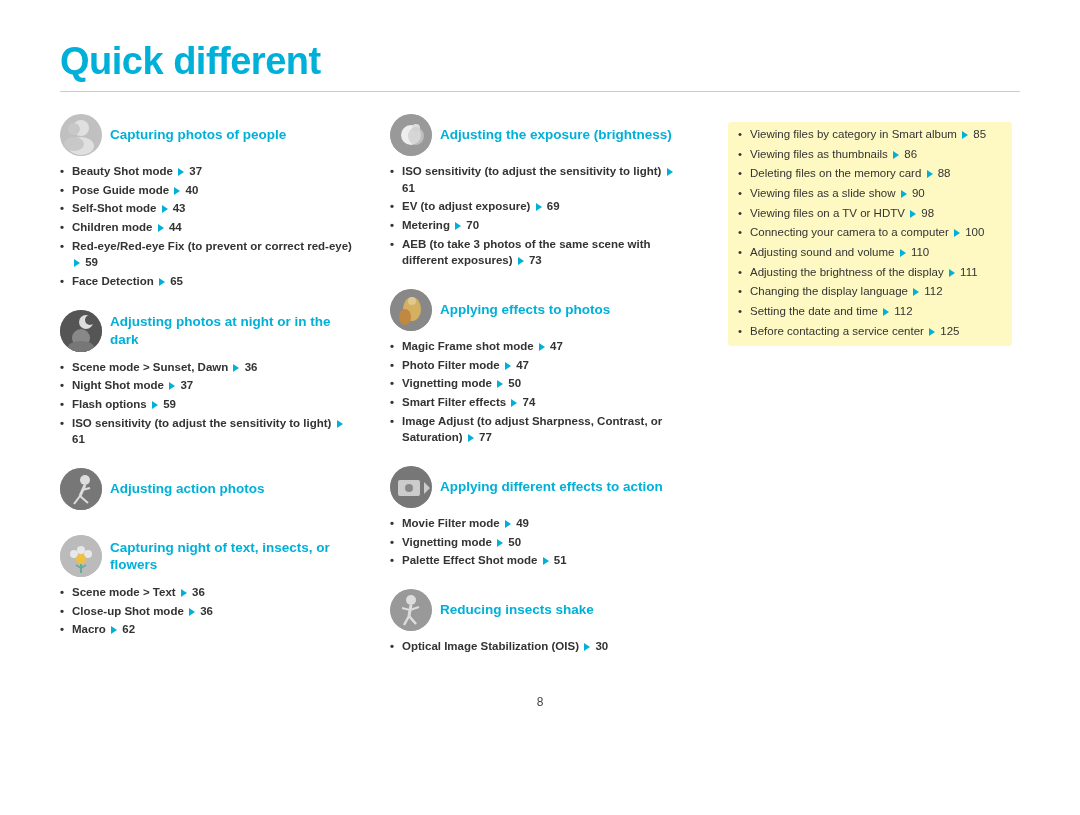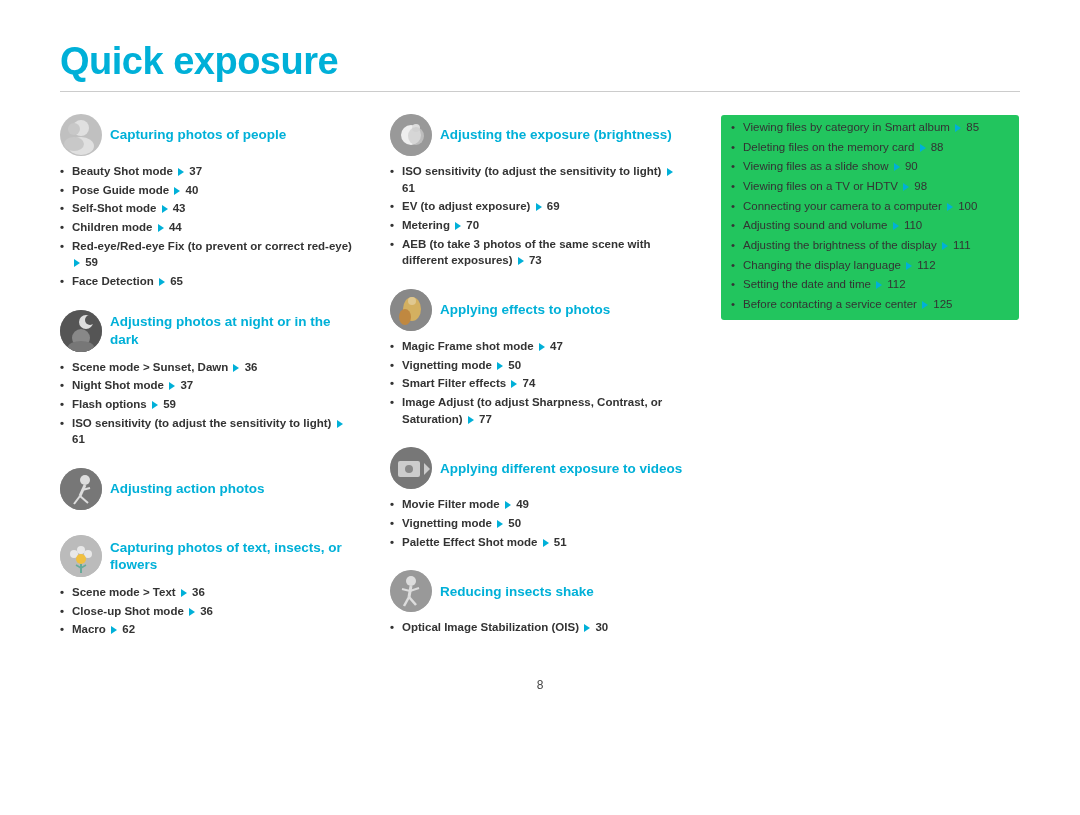--- a/index.html
+++ b/index.html
@@ -99,22 +99,22 @@
       border-top: 4px solid transparent;
       border-bottom: 4px solid transparent;
       border-left: 6px solid #00b0d8;
       margin: 0 2px;
       vertical-align: middle;
     }
 
     .right-column-list {
       list-style: none;
       padding: 4px 10px 4px 10px;
-      margin: 1px;
-      background: #22c55e;
+      margin: 8px;
+      background: #fef9c3;
       border-radius: 3px;
     }
 
     .right-column-list li {
       padding-left: 12px;
       position: relative;
       margin-bottom: 3px;
       font-size: 11.5px;
       line-height: 1.45;
       color: #333;
@@ -140,21 +140,21 @@
     .page-number {
       text-align: center;
       font-size: 12px;
       color: #444;
       margin-top: 20px;
     }
   </style>
 </head>
 <body>
 
-<h1 class="page-title">Quick exposure</h1>
+<h1 class="page-title">Quick different</h1>
 <hr class="title-divider">
 
 <div class="content-grid">
 
   <div class="column">
 
     <div class="section">
       <div class="section-header">
         <div class="section-icon icon-people">
           <svg width="42" height="42" viewBox="0 0 42 42">
@@ -220,21 +220,21 @@
             <circle cx="21" cy="21" r="21" fill="#bbb"></circle>
             <circle cx="21" cy="15" r="4" fill="#e8e8e8"></circle>
             <circle cx="14" cy="19" r="4" fill="#e8e8e8"></circle>
             <circle cx="28" cy="19" r="4" fill="#e8e8e8"></circle>
             <circle cx="21" cy="24" r="5" fill="#f0c040"></circle>
             <line x1="21" y1="29" x2="21" y2="38" stroke="#6a9" stroke-width="2"></line>
             <line x1="21" y1="33" x2="16" y2="30" stroke="#6a9" stroke-width="1.5"></line>
             <line x1="21" y1="33" x2="26" y2="30" stroke="#6a9" stroke-width="1.5"></line>
           </svg>
         </div>
-        <span class="section-title">Capturing  photos of text, insects, or flowers</span>
+        <span class="section-title">Capturing  night of text, insects, or flowers</span>
       </div>
       <ul class="section-list">
         <li>Scene mode &gt; Text <span class="arrow"></span> 36</li>
         <li>Close-up Shot mode <span class="arrow"></span> 36</li>
         <li>Macro <span class="arrow"></span> 62</li>
       </ul>
     </div>
 
   </div>
 
@@ -267,37 +267,38 @@
             <circle cx="21" cy="21" r="21" fill="#888"></circle>
             <ellipse cx="22" cy="20" rx="9" ry="12" fill="#d4b060"></ellipse>
             <ellipse cx="15" cy="28" rx="6" ry="8" fill="#c08840"></ellipse>
             <circle cx="22" cy="12" r="4" fill="#e0c890"></circle>
           </svg>
         </div>
         <span class="section-title">Applying effects to photos</span>
       </div>
       <ul class="section-list">
         <li>Magic Frame shot mode <span class="arrow"></span> 47</li>
+        <li>Photo Filter mode <span class="arrow"></span> 47</li>
         <li>Vignetting mode <span class="arrow"></span> 50</li>
         <li>Smart Filter effects <span class="arrow"></span> 74</li>
         <li>Image Adjust (to adjust Sharpness, Contrast, or Saturation) <span class="arrow"></span> 77</li>
       </ul>
     </div>
 
     <div class="section">
       <div class="section-header">
         <div class="section-icon icon-video">
           <svg width="42" height="42" viewBox="0 0 42 42">
             <circle cx="21" cy="21" r="21" fill="#777"></circle>
             <rect x="8" y="14" width="22" height="16" rx="2" fill="#ccc"></rect>
             <polygon points="34,16 34,28 40,22" fill="#ccc"></polygon>
             <circle cx="19" cy="22" r="4" fill="#888"></circle>
           </svg>
         </div>
-        <span class="section-title">Applying different exposure to videos</span>
+        <span class="section-title">Applying different effects to action</span>
       </div>
       <ul class="section-list">
         <li>Movie Filter mode <span class="arrow"></span> 49</li>
         <li>Vignetting mode <span class="arrow"></span> 50</li>
         <li>Palette Effect Shot mode <span class="arrow"></span> 51</li>
       </ul>
     </div>
 
     <div class="section">
       <div class="section-header">
@@ -317,20 +318,21 @@
       <ul class="section-list">
         <li>Optical Image Stabilization (OIS) <span class="arrow"></span> 30</li>
       </ul>
     </div>
 
   </div>
 
   <div class="column">
     <ul class="right-column-list">
       <li>Viewing files by category in Smart album <span class="arrow"></span> 85</li>
+      <li>Viewing files as thumbnails <span class="arrow"></span> 86</li>
       <li>Deleting files on the memory card <span class="arrow"></span> 88</li>
       <li>Viewing files as a slide show <span class="arrow"></span> 90</li>
       <li>Viewing files on a TV or HDTV <span class="arrow"></span> 98</li>
       <li>Connecting your camera to a computer <span class="arrow"></span> 100</li>
       <li>Adjusting sound and volume <span class="arrow"></span> 110</li>
       <li>Adjusting the brightness of the display <span class="arrow"></span> 111</li>
       <li>Changing the display language <span class="arrow"></span> 112</li>
       <li>Setting the date and time <span class="arrow"></span> 112</li>
       <li>Before contacting a service center <span class="arrow"></span> 125</li>
     </ul>

